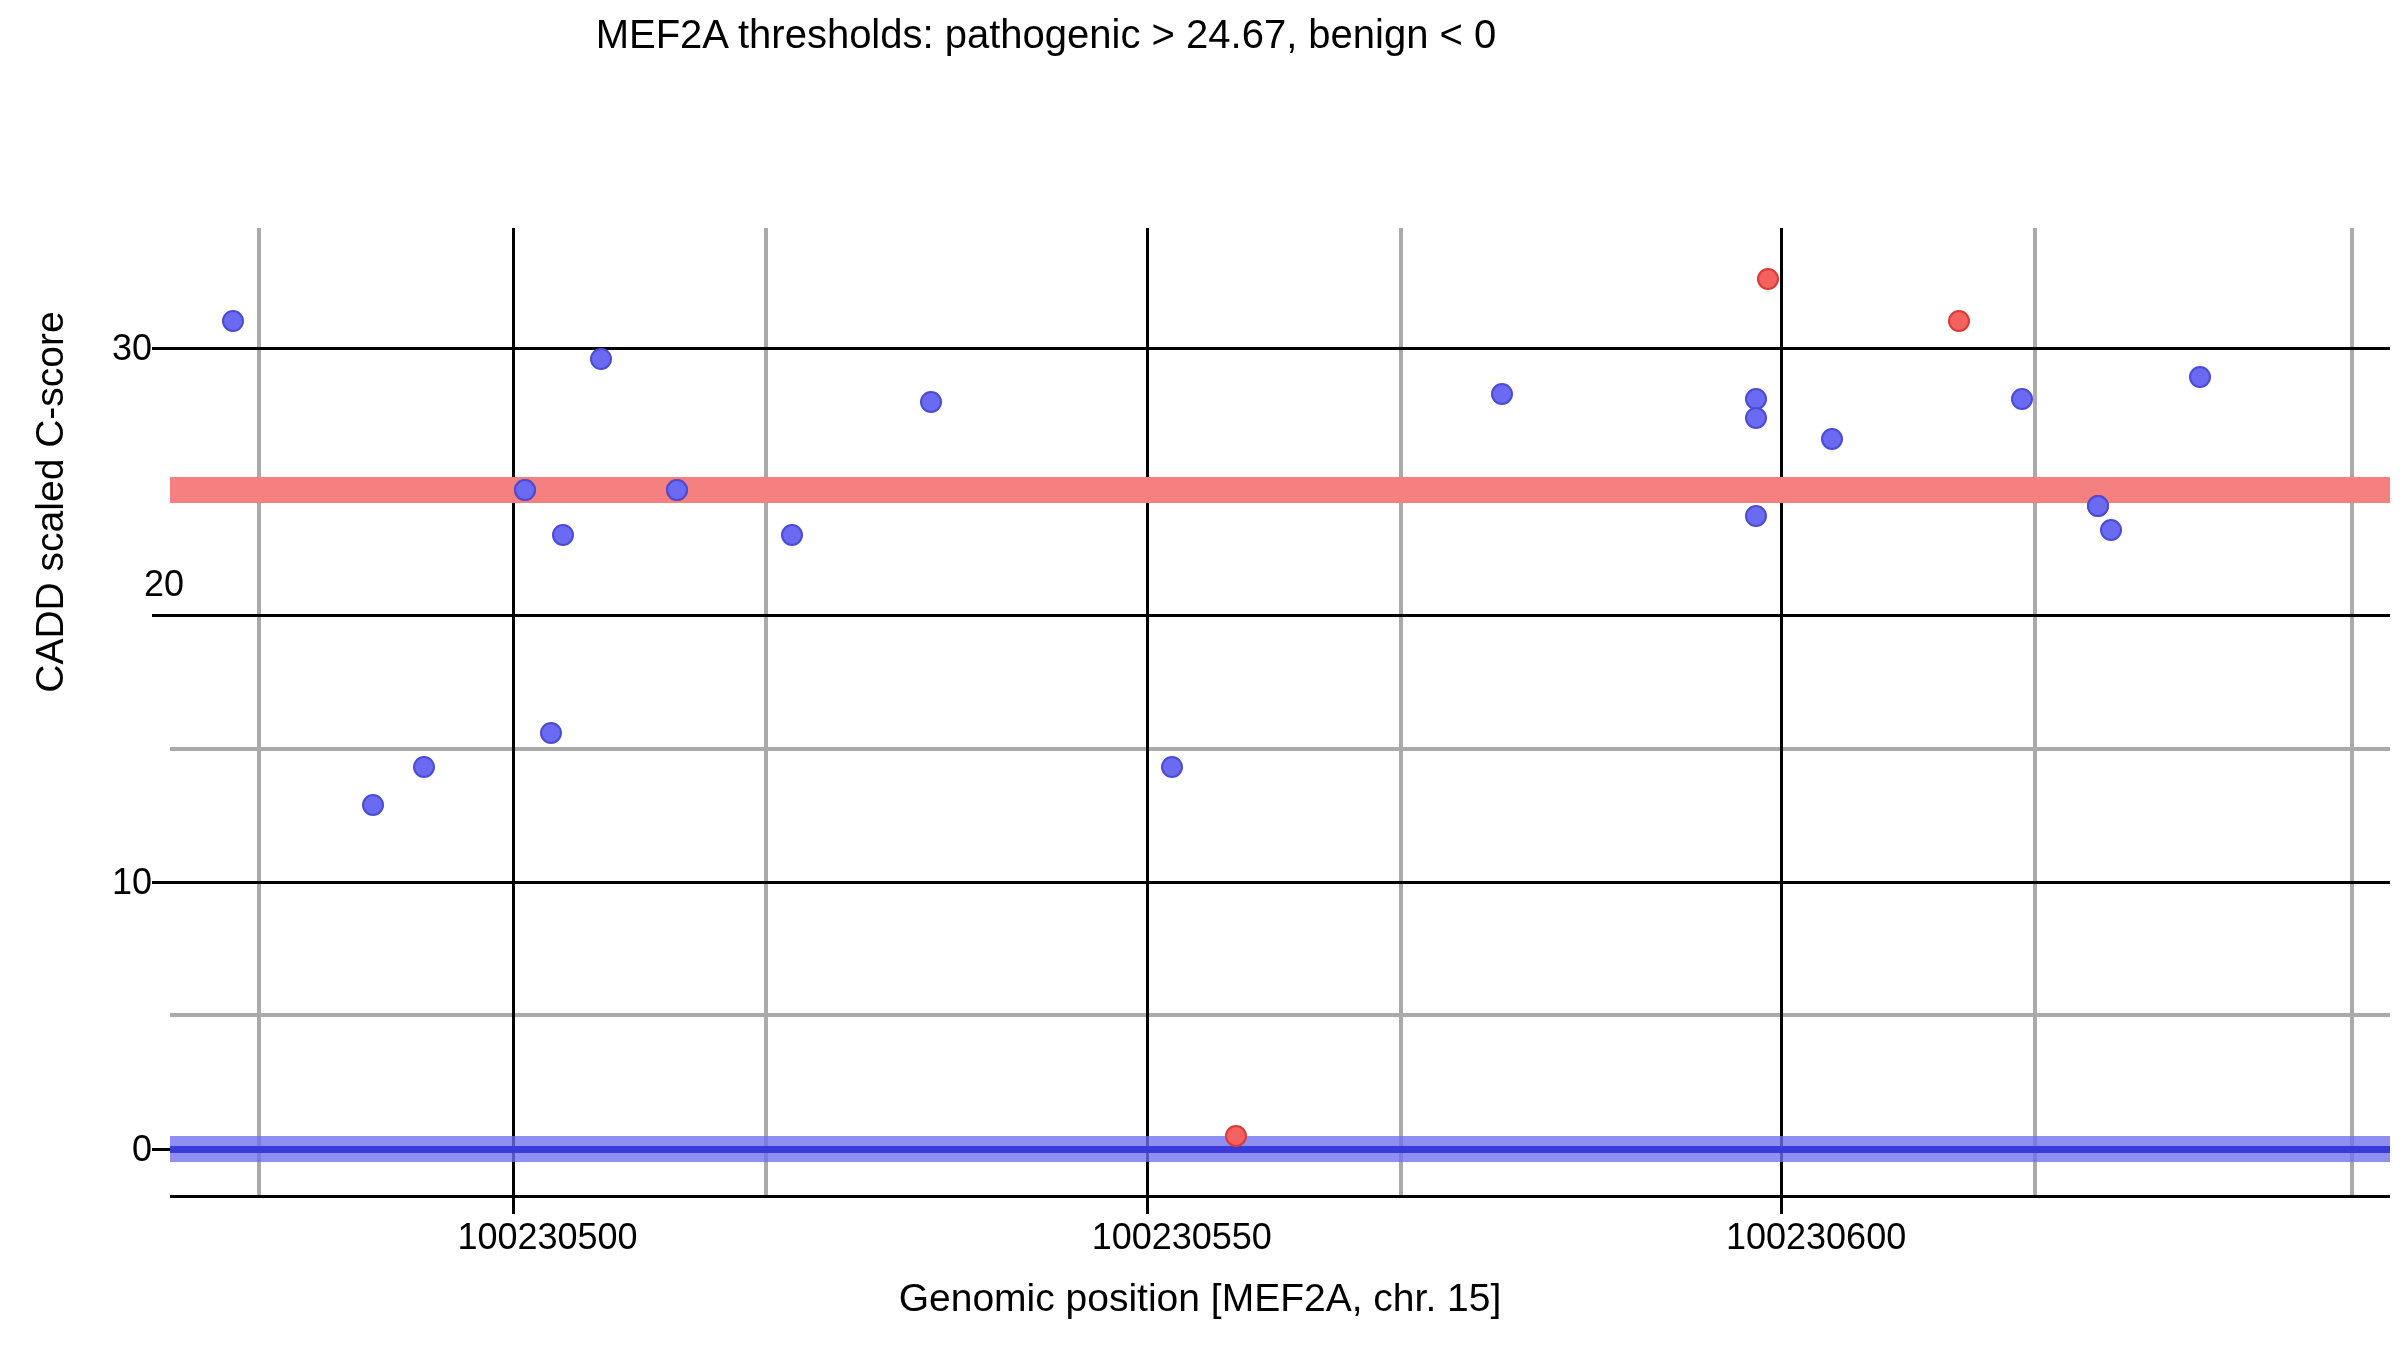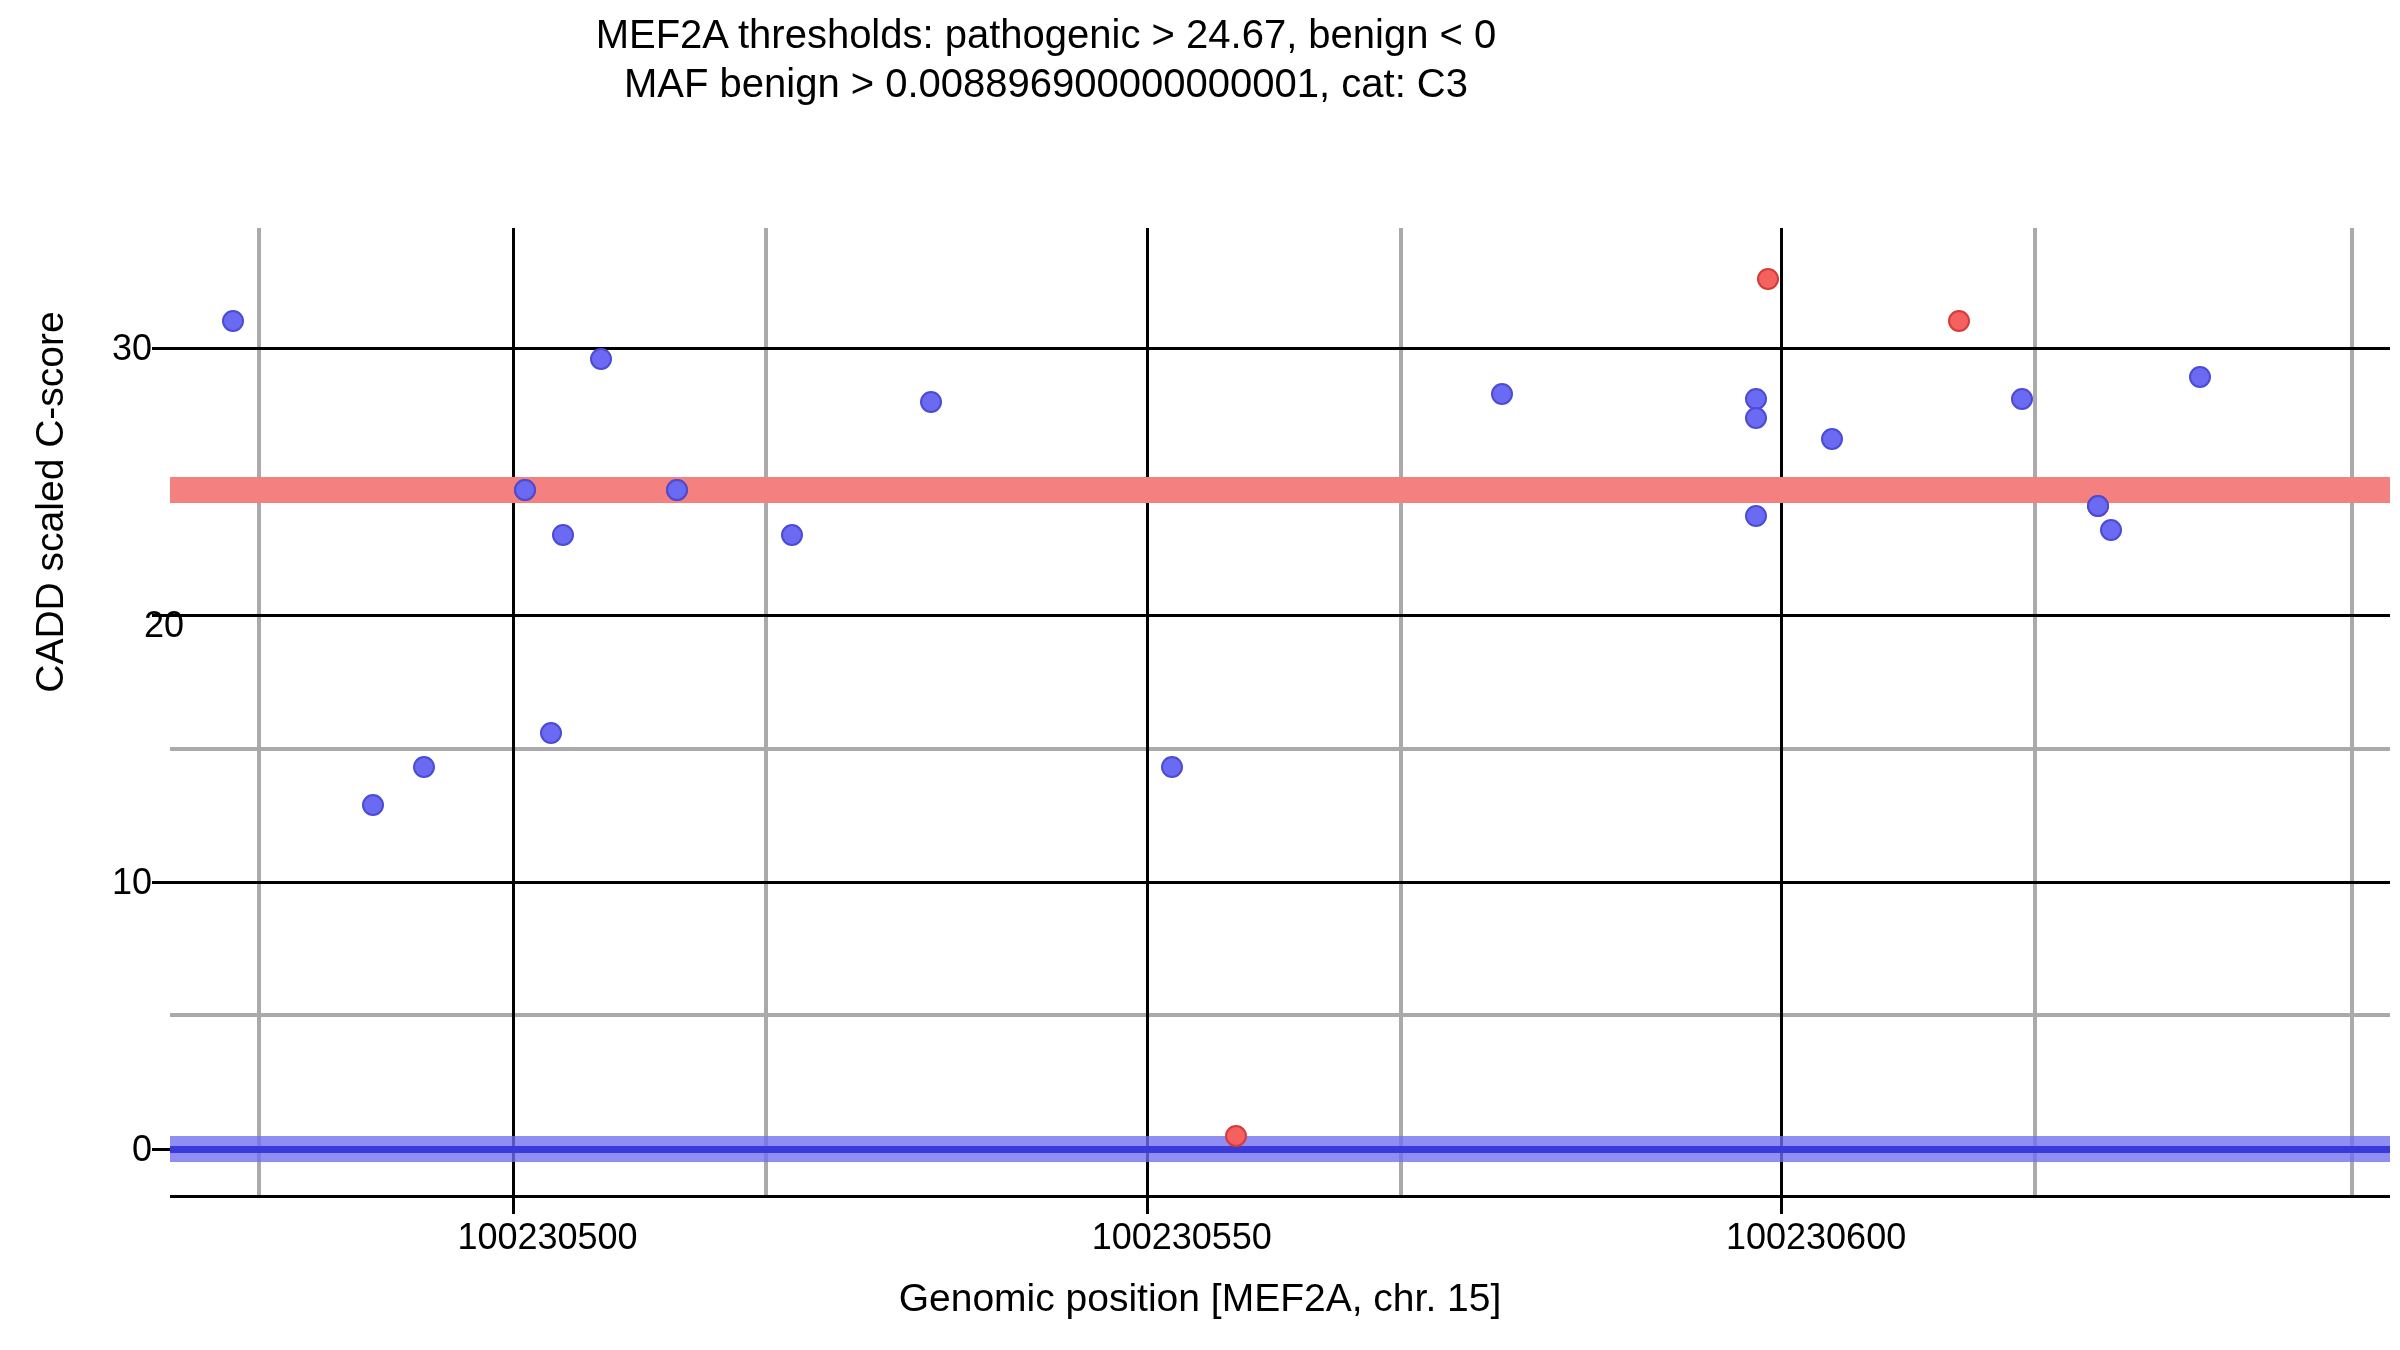--- a/index.html
+++ b/index.html
@@ -147,21 +147,20 @@
     transform-origin: 50% 50%;
   }
 </style>
 </head>
 <body>
 
 <div id="figure">
 
   <div id="title">
     <span class="tline">MEF2A thresholds: pathogenic &gt; 24.67, benign &lt; 0</span>
-    <span class="tline">MAF benign &gt; 0.008896900000000001, cat: C3</span>
   </div>
 
   <div id="plot-area">
       <div class="gridline-v" style="left: 86.8px;"></div>
       <div class="gridline-v" style="left: 594.229px;"></div>
       <div class="gridline-v" style="left: 1228.51px;"></div>
       <div class="gridline-v" style="left: 1862.8px;"></div>
       <div class="gridline-v" style="left: 2179.94px;"></div>
       <div class="gridline-h" style="top: 785.479px;"></div>
       <div class="gridline-h" style="top: 518.537px;"></div>
@@ -213,16 +212,16 @@
     <div class="ticklabel-x" style="left: 512.514px;">100230500</div>
     <div class="tick-x" style="left: 1145.8px;"></div>
     <div class="ticklabel-x" style="left: 1146.8px; text-align: right;">100230550</div>
     <div class="tick-x" style="left: 1780.09px;"></div>
     <div class="ticklabel-x" style="left: 1781.09px;">100230600</div>
     <div class="tick-y" style="top: 1147.95px;"></div>
     <div class="ticklabel-y" style="top: 1148.95px;">0</div>
     <div class="tick-y" style="top: 881.008px;"></div>
     <div class="ticklabel-y" style="top: 882.008px;">10</div>
     <div class="tick-y" style="top: 614.066px;"></div>
-    <div class="ticklabel-y" style="top: 625px; padding-left: 32px;">20</div>
+    <div class="ticklabel-y" style="top: 584px; padding-left: 32px;">20</div>
     <div class="tick-y" style="top: 347.124px;"></div>
     <div class="ticklabel-y" style="top: 348.124px;">30</div>
   </div>
 
 </body></html>

